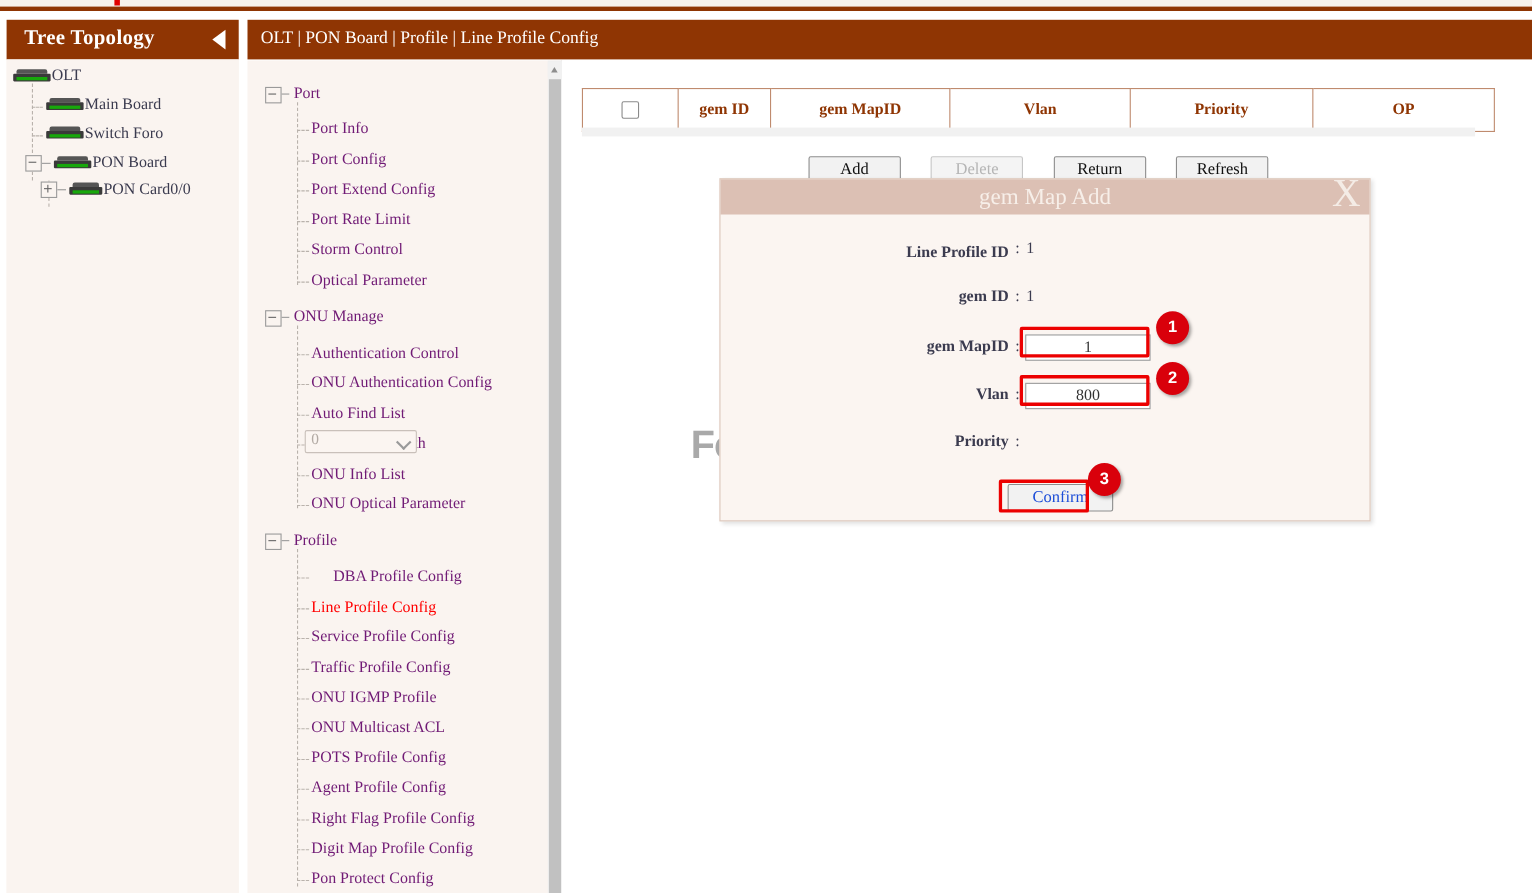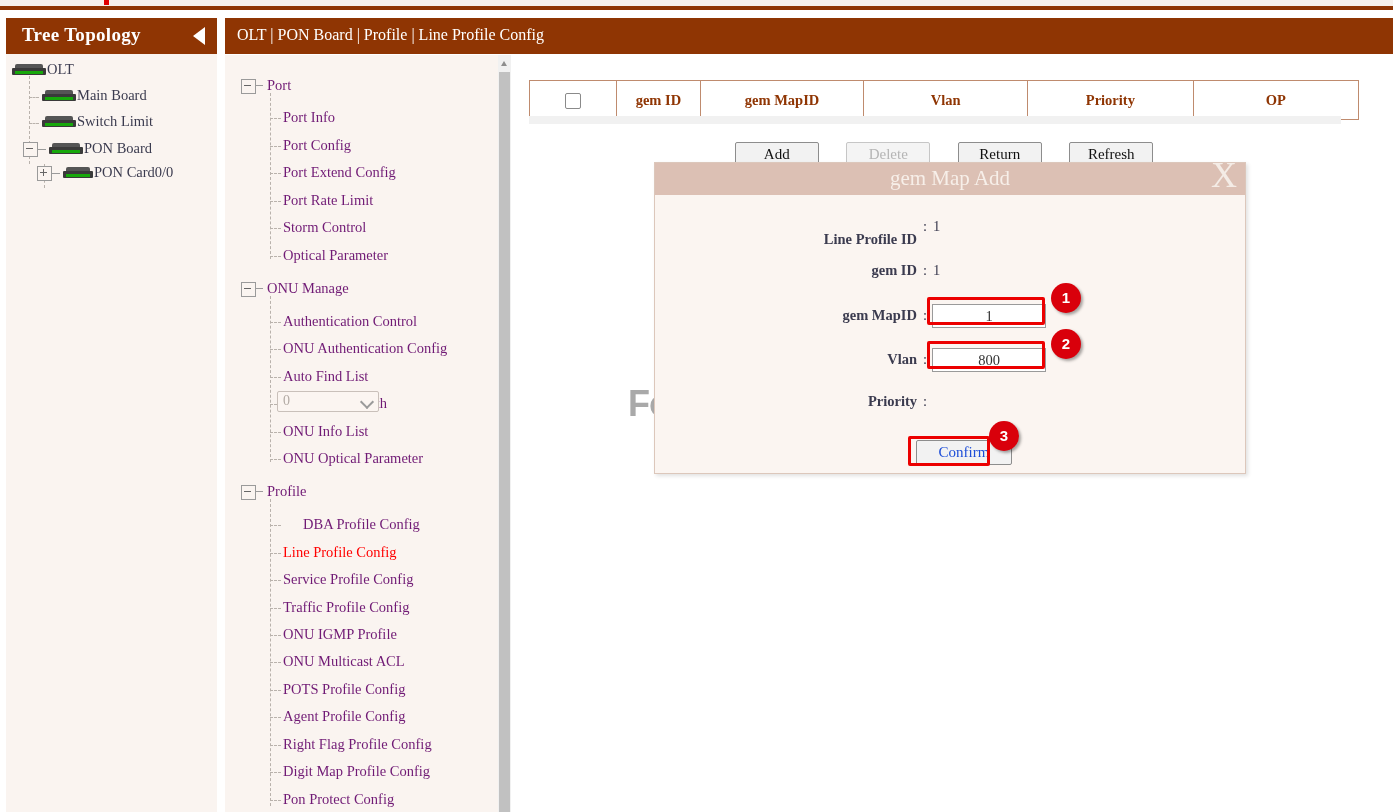--- a/index.html
+++ b/index.html
@@ -206,21 +206,21 @@
     <span class="dev-icon"><span class="top"></span><span class="body"></span><span class="green"></span></span><span>OLT</span>
   </div>
 
   <div class="dashh" style="left:23px;top:43px;width:10px;"></div>
   <div class="tnode" style="left:36px;top:33px;">
     <span class="dev-icon"><span class="top"></span><span class="body"></span><span class="green"></span></span><span>Main Board</span>
   </div>
 
   <div class="dashh" style="left:23px;top:69px;width:10px;"></div>
   <div class="tnode" style="left:36px;top:59px;">
-    <span class="dev-icon"><span class="top"></span><span class="body"></span><span class="green"></span></span><span>Switch Limit</span>
+    <span class="dev-icon"><span class="top"></span><span class="body"></span><span class="green"></span></span><span>Switch Foro</span>
   </div>
 
   <div class="tnode" style="left:17px;top:86px;">
     <span class="expander"></span><span style="display:inline-block;width:8px;border-top:1px solid #9a9a9a;vertical-align:middle;"></span><span class="dev-icon" style="margin-left:3px;"><span class="top"></span><span class="body"></span><span class="green"></span></span><span class="red">PON Board</span>
   </div>
 
   <div class="tnode" style="left:31px;top:110px;">
     <span class="expander plus"></span><span style="display:inline-block;width:8px;border-top:1px solid #9a9a9a;vertical-align:middle;"></span><span class="dev-icon small" style="margin-left:3px;"><span class="top"></span><span class="body"></span><span class="green"></span></span><span>PON Card0/0</span>
   </div>
 </div>
@@ -337,21 +337,21 @@
   <span class="foro">Foro</span><span class="isp">ISP</span>
 </div>
 
 <div id="modal">
   <div id="modal-title">
     <div class="t">gem Map Add</div>
     <div id="modal-close">X</div>
   </div>
 
   <div class="frow" style="top:55px;">
-    <span class="flabel" style="right:328px;top:13px;">Line Profile ID</span>
+    <span class="flabel" style="right:328px;top:4px;">Line Profile ID</span>
     <span class="fcolon" style="top:0;">:</span>
     <span class="fval" style="top:0;">1</span>
   </div>
 
   <div class="frow" style="top:99px;">
     <span class="flabel" style="right:328px;top:0;">gem ID</span>
     <span class="fcolon" style="top:0;">:</span>
     <span class="fval" style="top:0;">1</span>
   </div>
 

